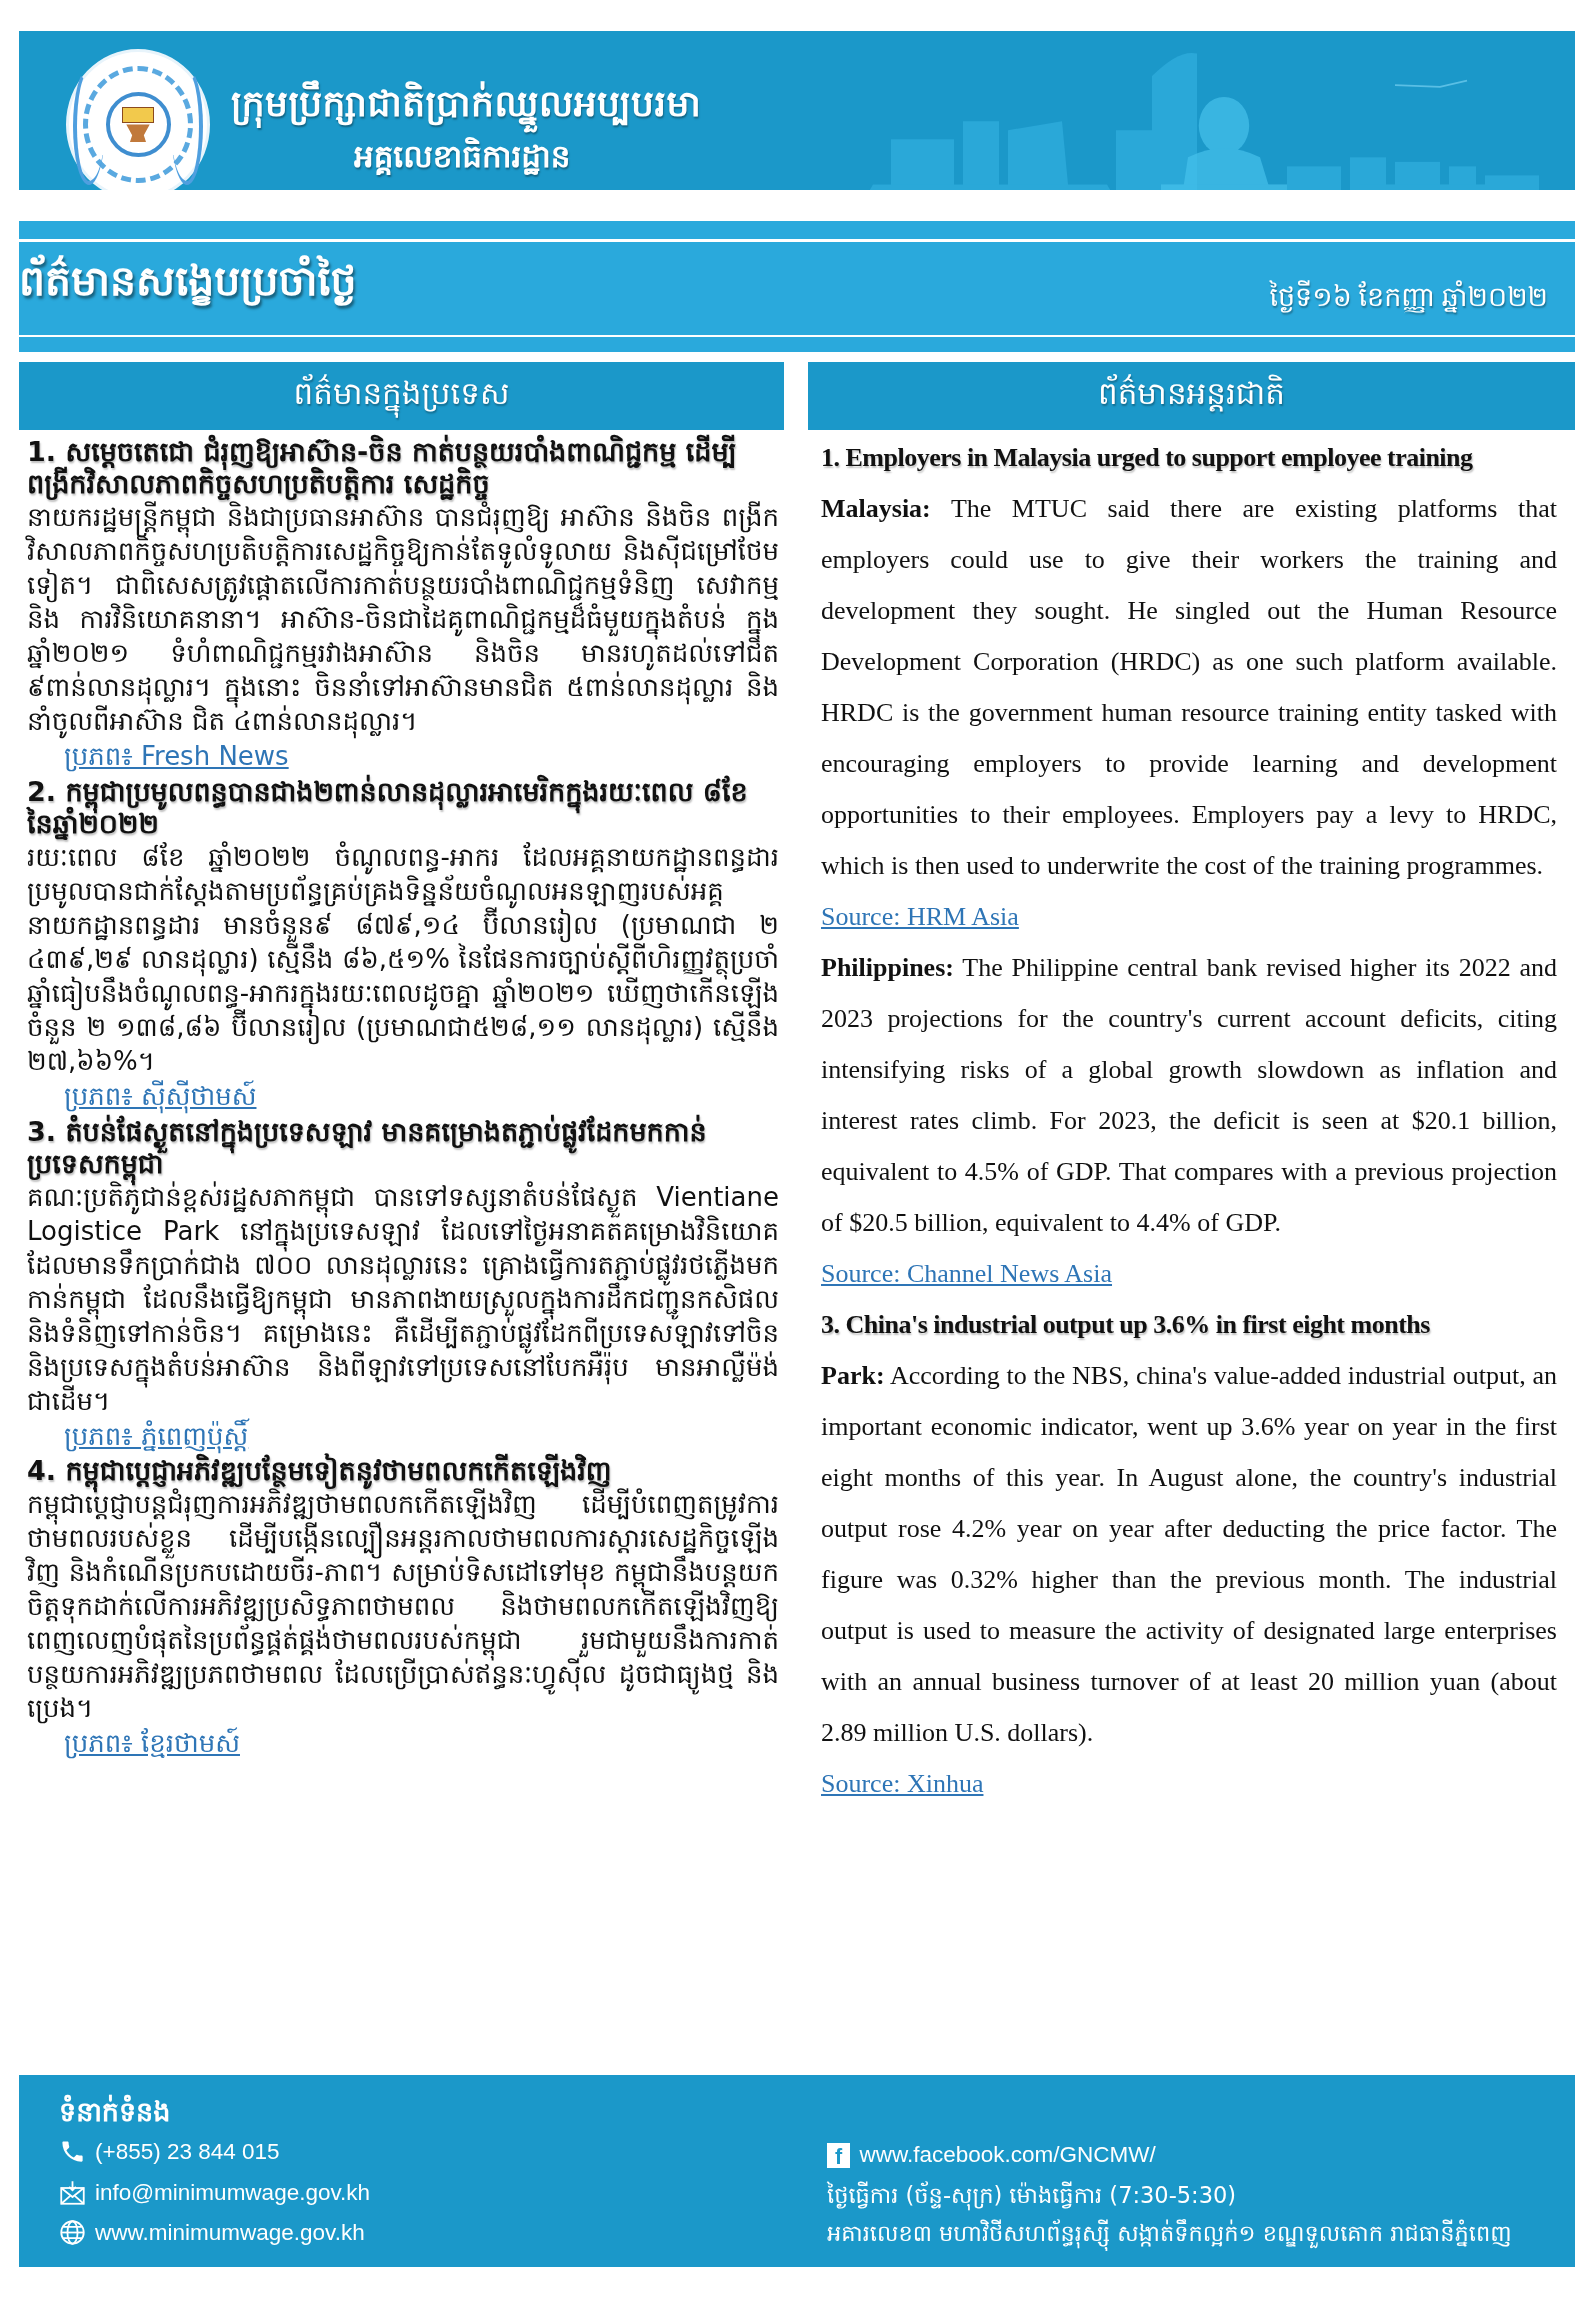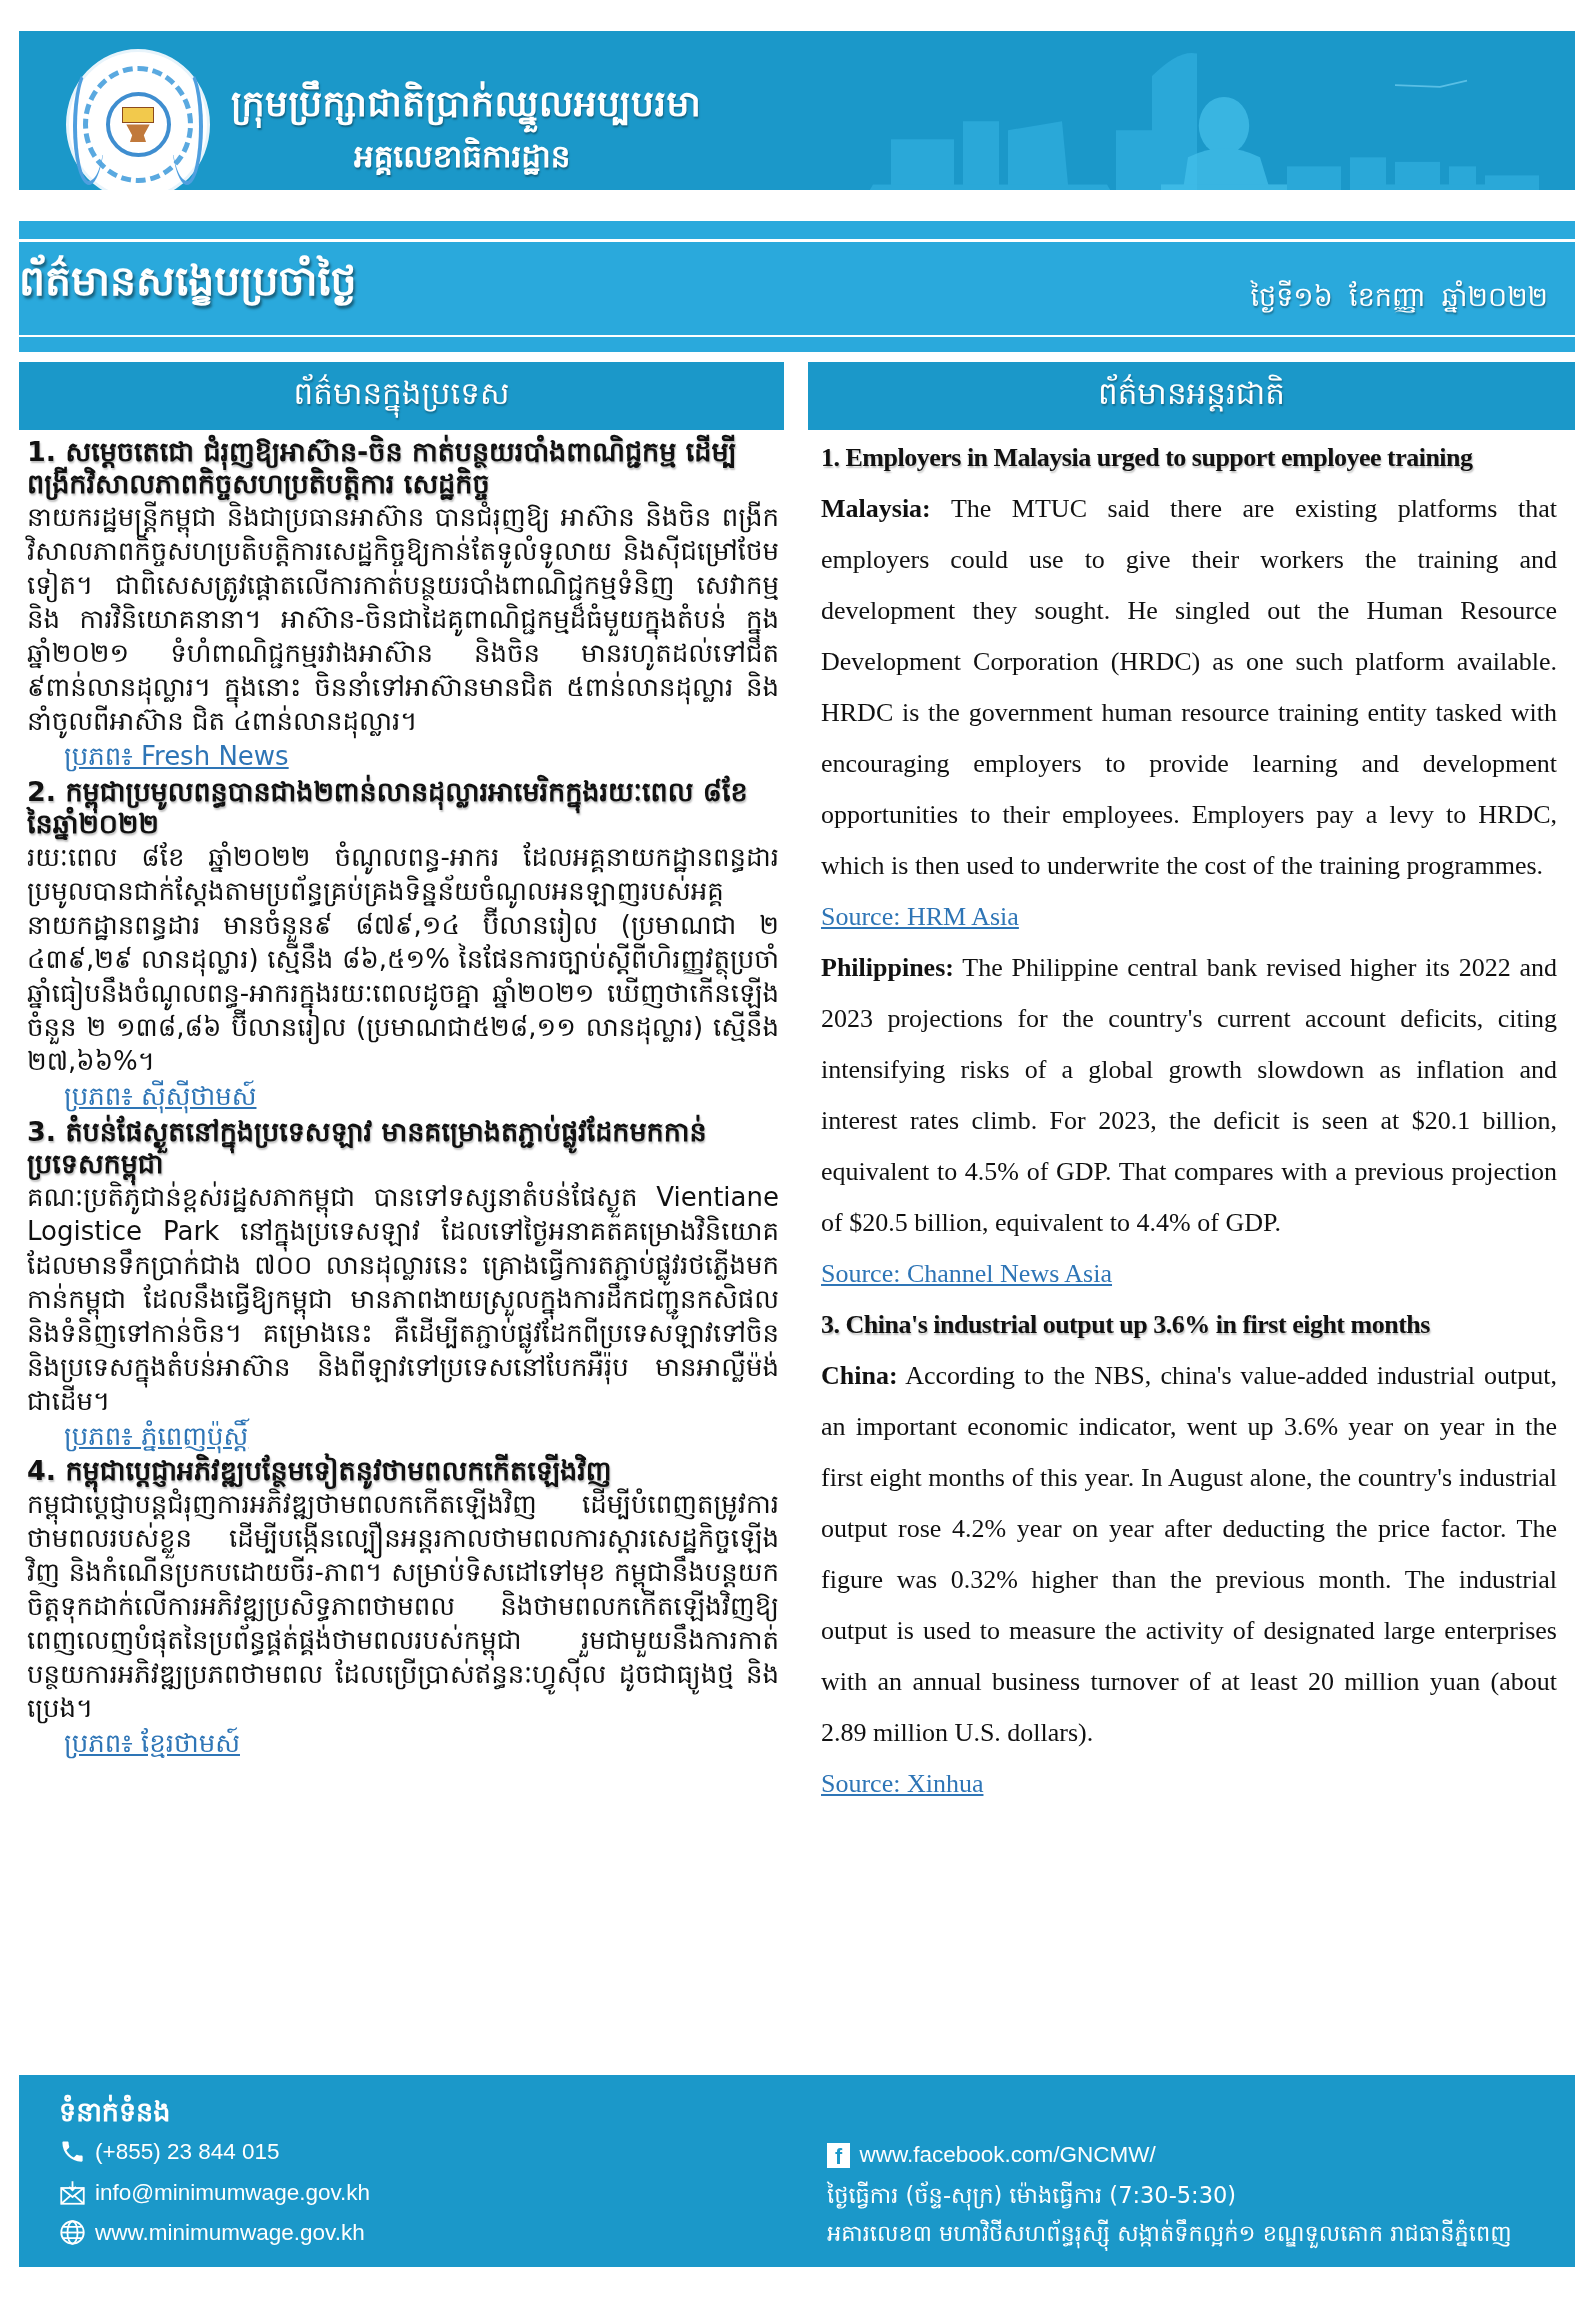--- a/index.html
+++ b/index.html
@@ -51,21 +51,21 @@
   .title-band {
     position: absolute; left: 19px; top: 242px; width: 1556px; height: 93px; background: #2aa9dc;
   }
   .band-thin-bottom { position: absolute; left: 19px; top: 337px; width: 1556px; height: 15.3px; background: #2aa9dc; }
   .title-text {
     position: absolute; left: 0; right: 0; top: 12.6px; text-align: left;
     font-family: "DejaVu Serif", serif; font-size: 41px; font-weight: bold; color: #ffffff;
     text-shadow: 1.8px 2.7px 2.7px rgba(0,0,0,0.45);
   }
   .date-text {
-    position: absolute; right: 27px; top: 38px; font-family: Liberation Mono, monospace;
+    position: absolute; right: 27px; top: 38px; font-family: Liberation Serif, serif;
     font-size: 27px; color: #ffffff; text-shadow: 0.9px 1.8px 1.8px rgba(0,0,0,0.35);
   }
 
   
   .sec-header {
     position: absolute; top: 362px; height: 68px; background: #1b98c9;
     display: flex; align-items: center; justify-content: center;
     font-family: "DejaVu Serif", serif; font-size: 31px; color: #ffffff;
     text-shadow: 0.9px 1.8px 1.8px rgba(0,0,0,0.3);
   }
@@ -218,21 +218,21 @@
   <div>
     <div class="en-body">
       <span class="lead">Philippines:</span>
       <span>The Philippine central bank revised higher its 2022 and 2023 projections for the country's current account deficits, citing intensifying risks of a global growth slowdown as inflation and interest rates climb. For 2023, the deficit is seen at $20.1 billion, equivalent to 4.5% of GDP. That compares with a previous projection of $20.5 billion, equivalent to 4.4% of GDP.</span>
     </div>
     <a class="en-source">Source: Channel News Asia</a>
   </div>
   <div>
     <div class="en-title">3. China's industrial output up 3.6% in first eight months</div>
     <div class="en-body">
-      <span class="lead">China:</span>
+      <span class="lead">Park:</span>
       <span>According to the NBS, china's value-added industrial output, an important economic indicator, went up 3.6% year on year in the first eight months of this year. In August alone, the country's industrial output rose 4.2% year on year after deducting the price factor. The figure was 0.32% higher than the previous month. The industrial output is used to measure the activity of designated large enterprises with an annual business turnover of at least 20 million yuan (about 2.89 million U.S. dollars).</span>
     </div>
     <a class="en-source">Source: Xinhua</a>
   </div>
 </div>
 
 <div class="footer">
   <div class="footer-heading">ទំនាក់ទំនង</div>
 
   <div class="f-row" style="top:63px;">

